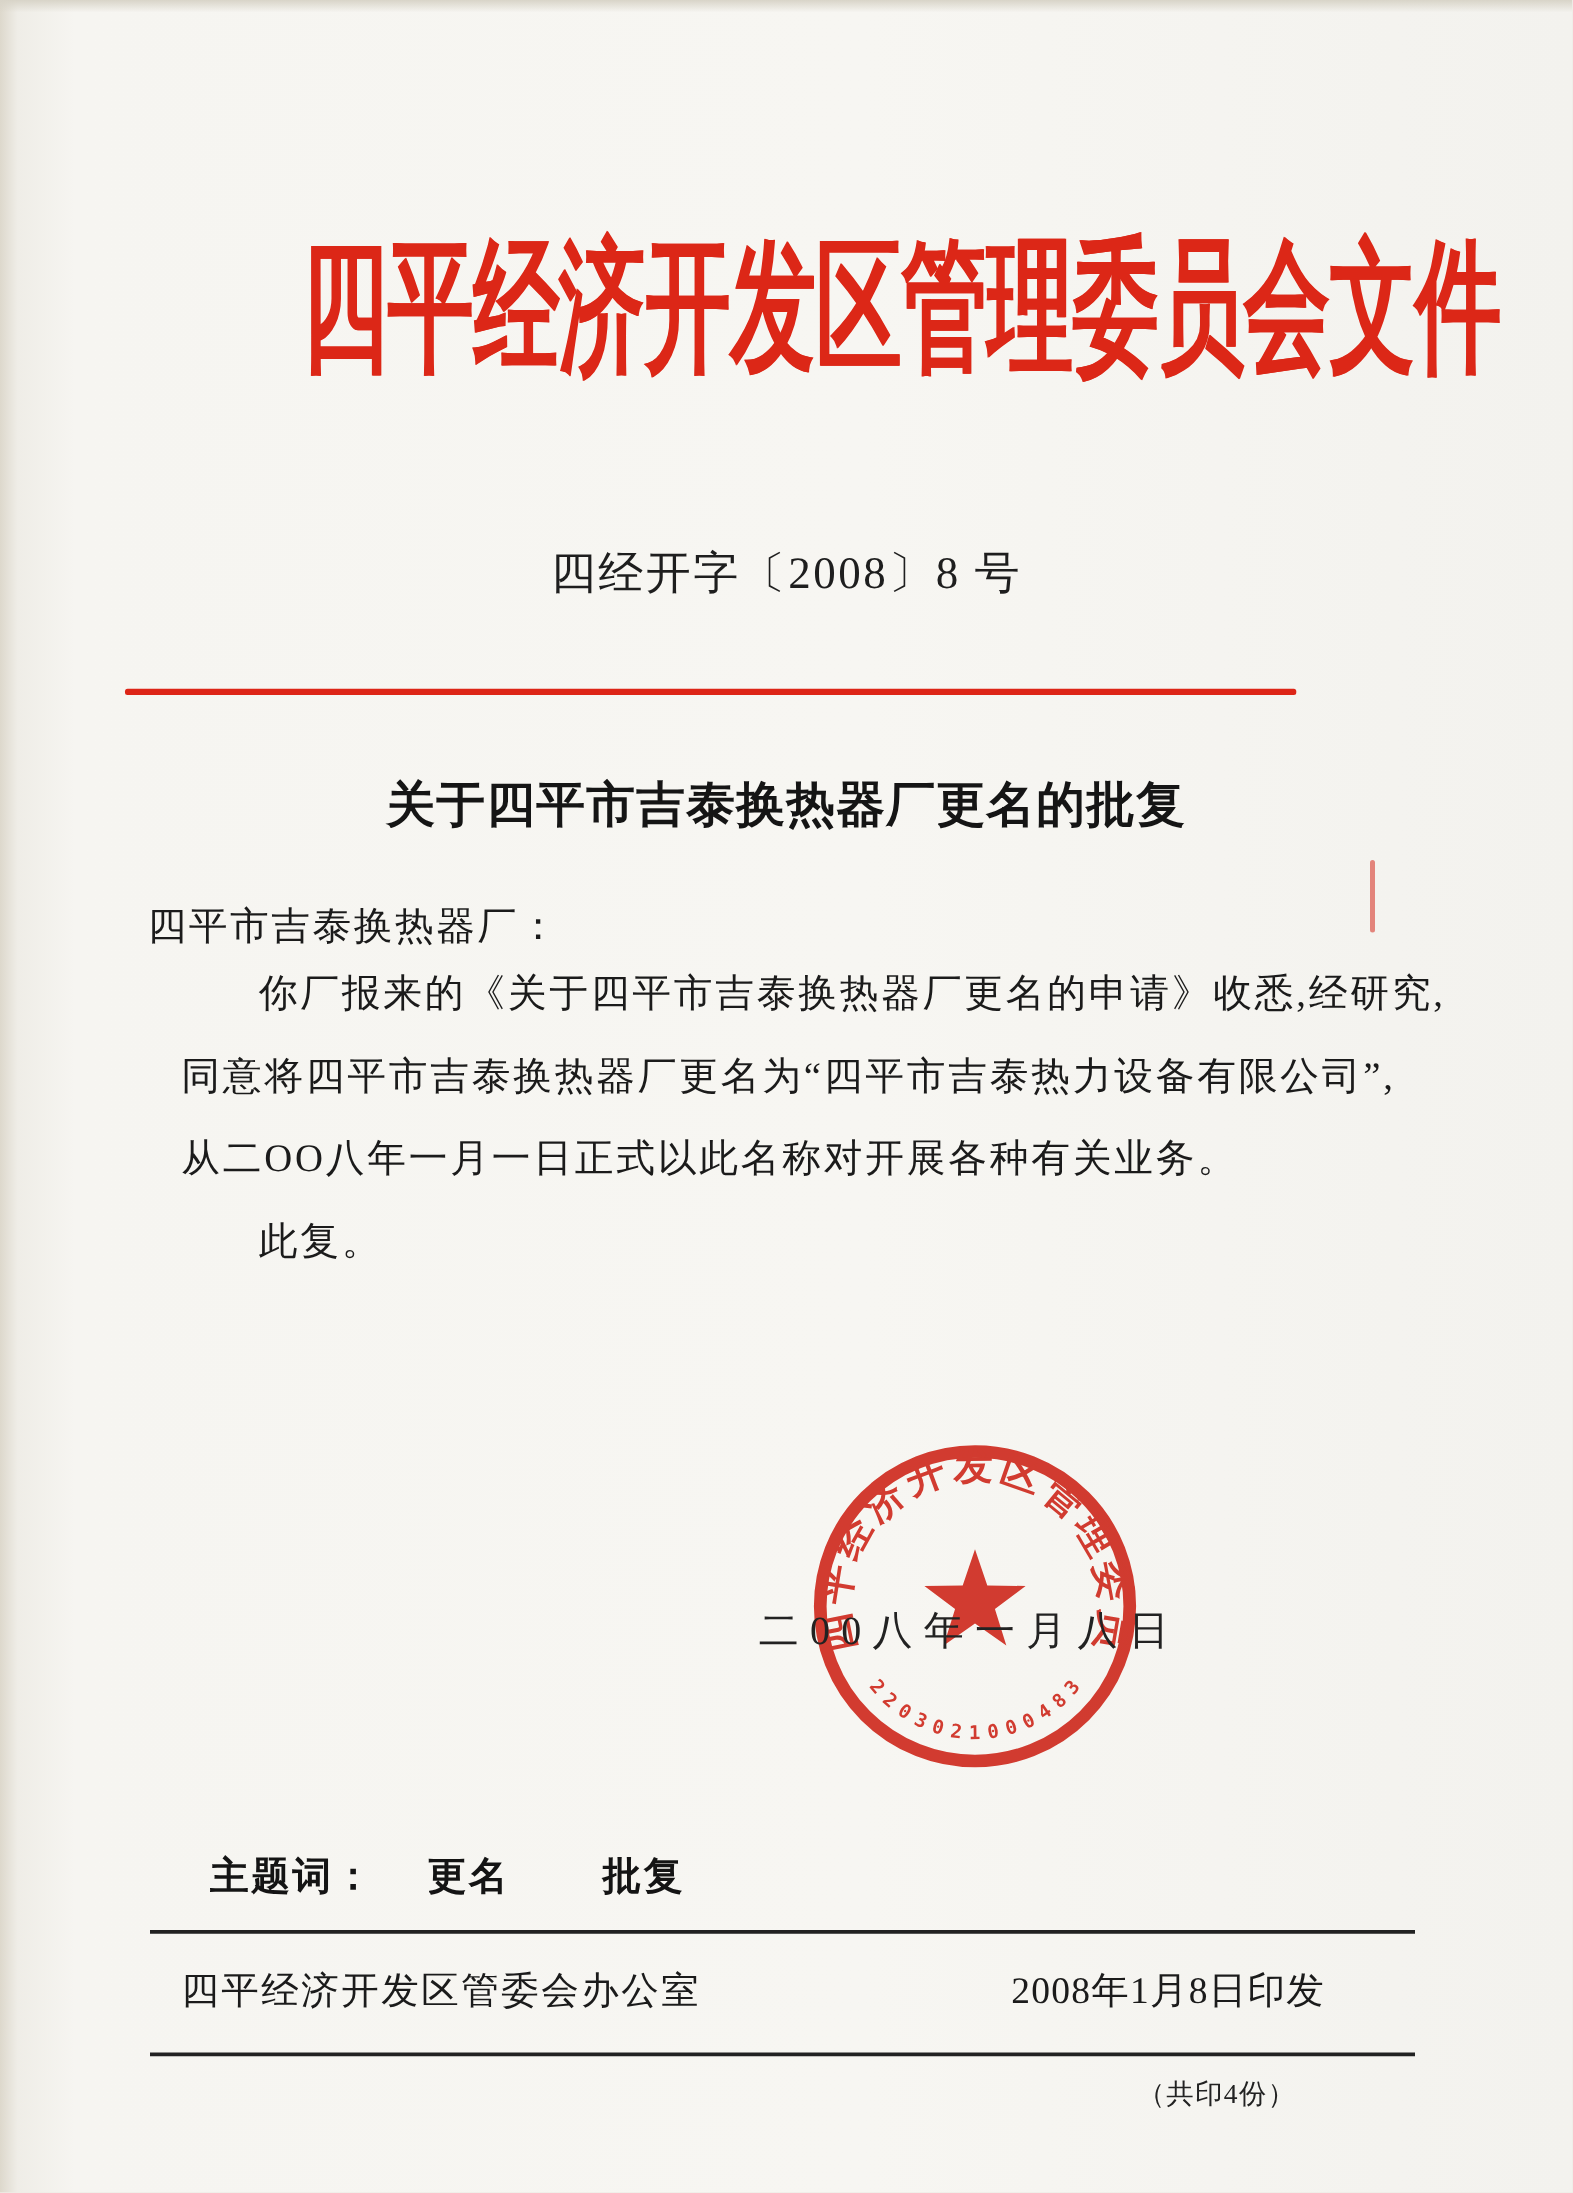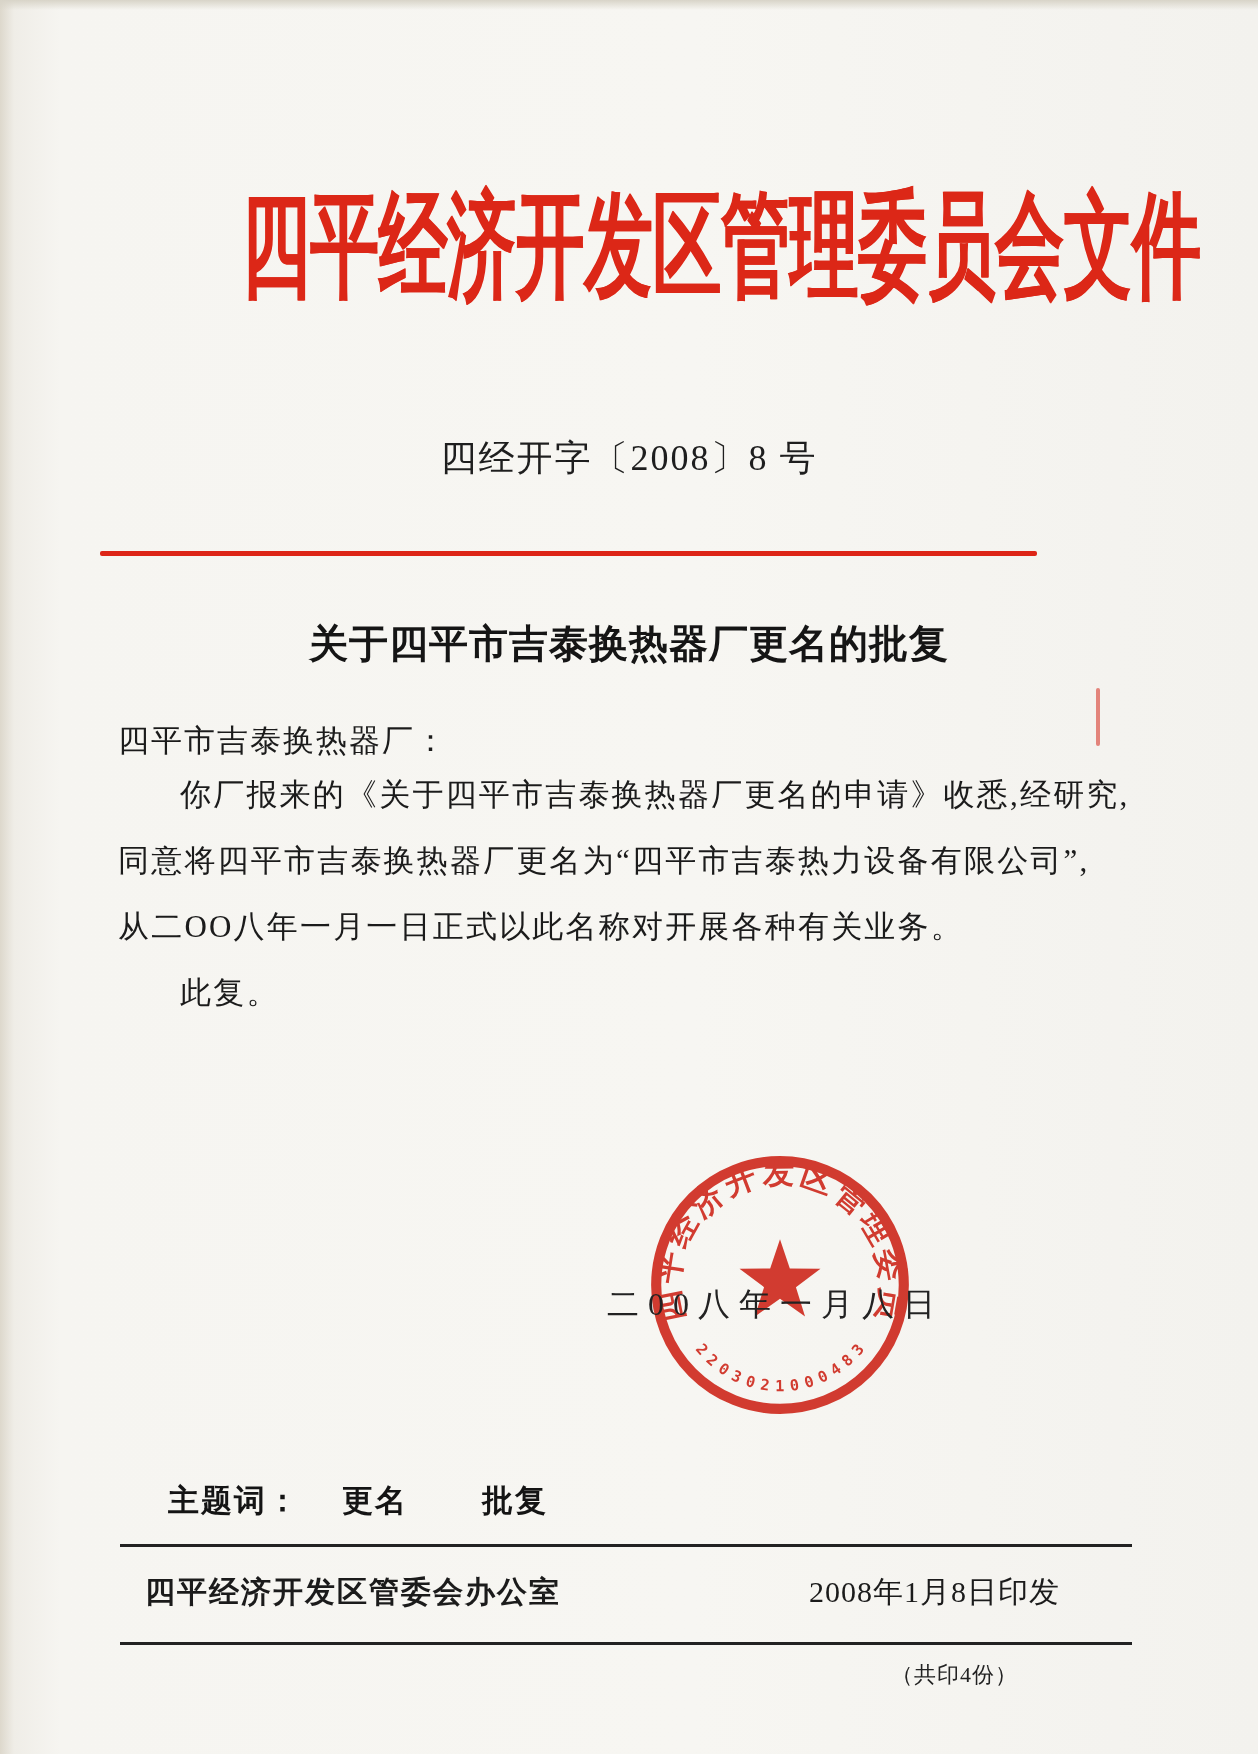--- a/index.html
+++ b/index.html
@@ -57,20 +57,21 @@
   }
   .body-block {
     position: absolute; left: 118px; top: 720px; width: 1022px;
     font-size: 31px; color: #1b1b1b;
   }
   .salutation { letter-spacing: 2px; }
   .para-line {
     line-height: 66px;
     letter-spacing: 2.2px;
     white-space: nowrap;
+    margin-left: 27px;
   }
   .indent { text-indent: 2em; }
   
   .seal {
     position: absolute; left: 643px; top: 1148px;
     width: 274px; height: 274px;
     opacity: 0.9;
     mix-blend-mode: multiply;
   }
   .date-line {
@@ -99,24 +100,24 @@
     position: absolute; left: 120px;
     width: 1012px; height: 3px; background: #222;
   }
   .rule-1 { top: 1544px; }
   .rule-2 { top: 1642px; }
   .footer-row {
     position: absolute; left: 145px; top: 1572px; width: 990px;
     display: flex; justify-content: space-between; align-items: baseline;
     font-size: 30px; color: #1b1b1b;
   }
-  .footer-office { letter-spacing: 2px; font-weight: bold; }
+  .footer-office { letter-spacing: 2px; }
   .footer-printdate { margin-right: 75px; letter-spacing: 1px; }
   .copies-note {
-    position: absolute; top: 1660px; right: 240px;
+    position: absolute; top: 1660px; right: 221px;
     font-size: 22px; color: #222; letter-spacing: 1px;
   }
 </style>
 </head>
 <body>
 
 <div class="page">
   <div class="scan-top-shade"></div>
 
   <div class="header-wrap">

